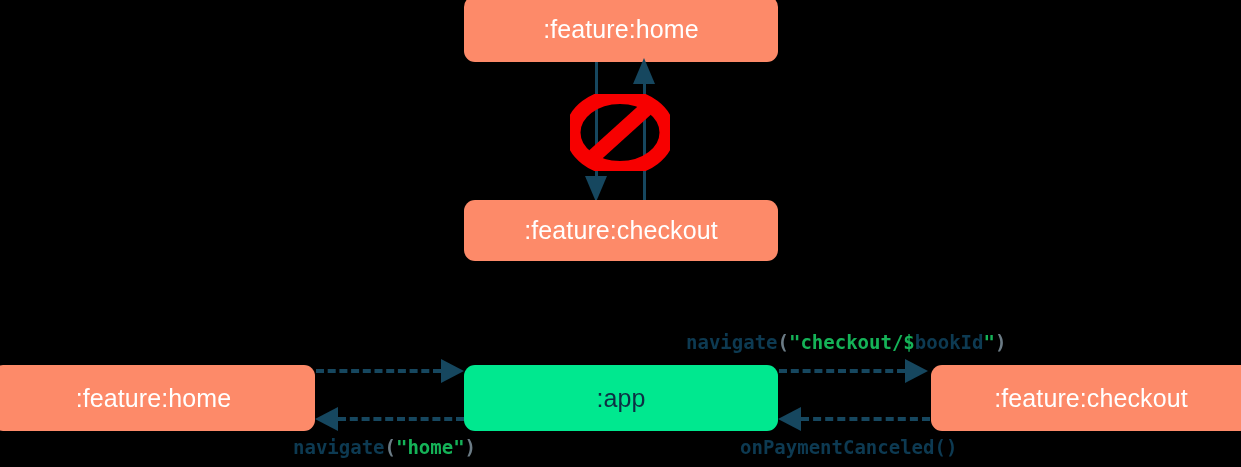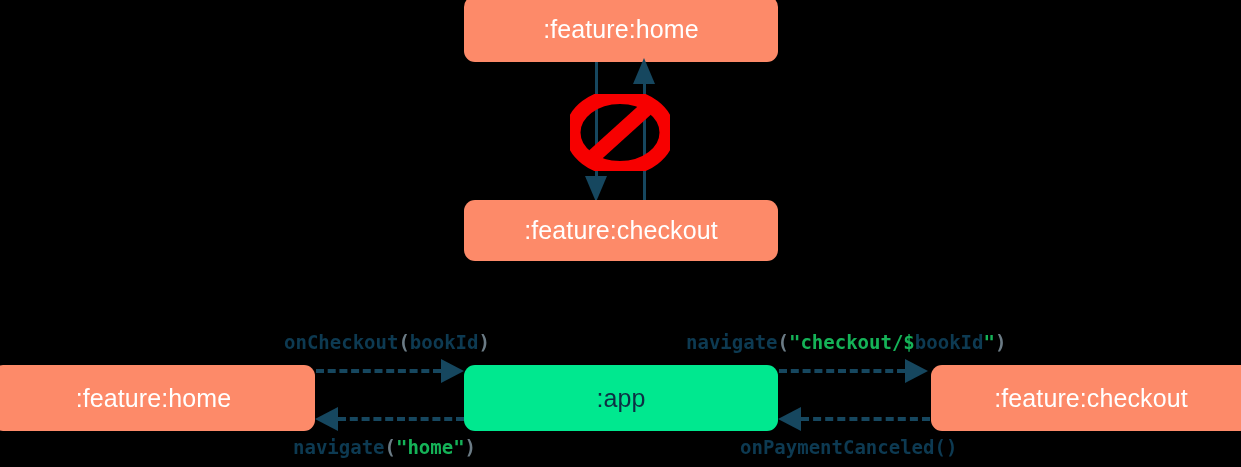--- a/index.html
+++ b/index.html
@@ -172,21 +172,20 @@
   <div class="dash-line" id="dash-home-to-app"></div>
   <div class="arrow-right" id="head-home-to-app"></div>
   <div class="dash-line" id="dash-app-to-home"></div>
   <div class="arrow-left" id="head-app-to-home"></div>
 
   <div class="dash-line" id="dash-app-to-chk"></div>
   <div class="arrow-right" id="head-app-to-chk"></div>
   <div class="dash-line" id="dash-chk-to-app"></div>
   <div class="arrow-left" id="head-chk-to-app"></div>
 
-  <div class="edge-label" id="label-oncheckout"><span class="tok-fn">onCheckout</span><span class="tok-punct">(</span><span class="tok-var">bookId</span><span class="tok-punct">)</span></div>
 
   <div class="edge-label" id="label-navigate-chk"><span class="tok-fn">navigate</span><span class="tok-punct">(</span><span class="tok-str">"checkout/</span><span class="tok-str">$</span><span class="tok-var">bookId</span><span class="tok-str">"</span><span class="tok-punct">)</span></div>
 
   <div class="edge-label" id="label-navigate-home"><span class="tok-fn">navigate</span><span class="tok-punct">(</span><span class="tok-str">"home"</span><span class="tok-punct">)</span></div>
 
   <div class="edge-label" id="label-onpaymentcancel"><span class="tok-fn">onPaymentCanceled()</span></div>
 
 </div>
 
 </body></html>

